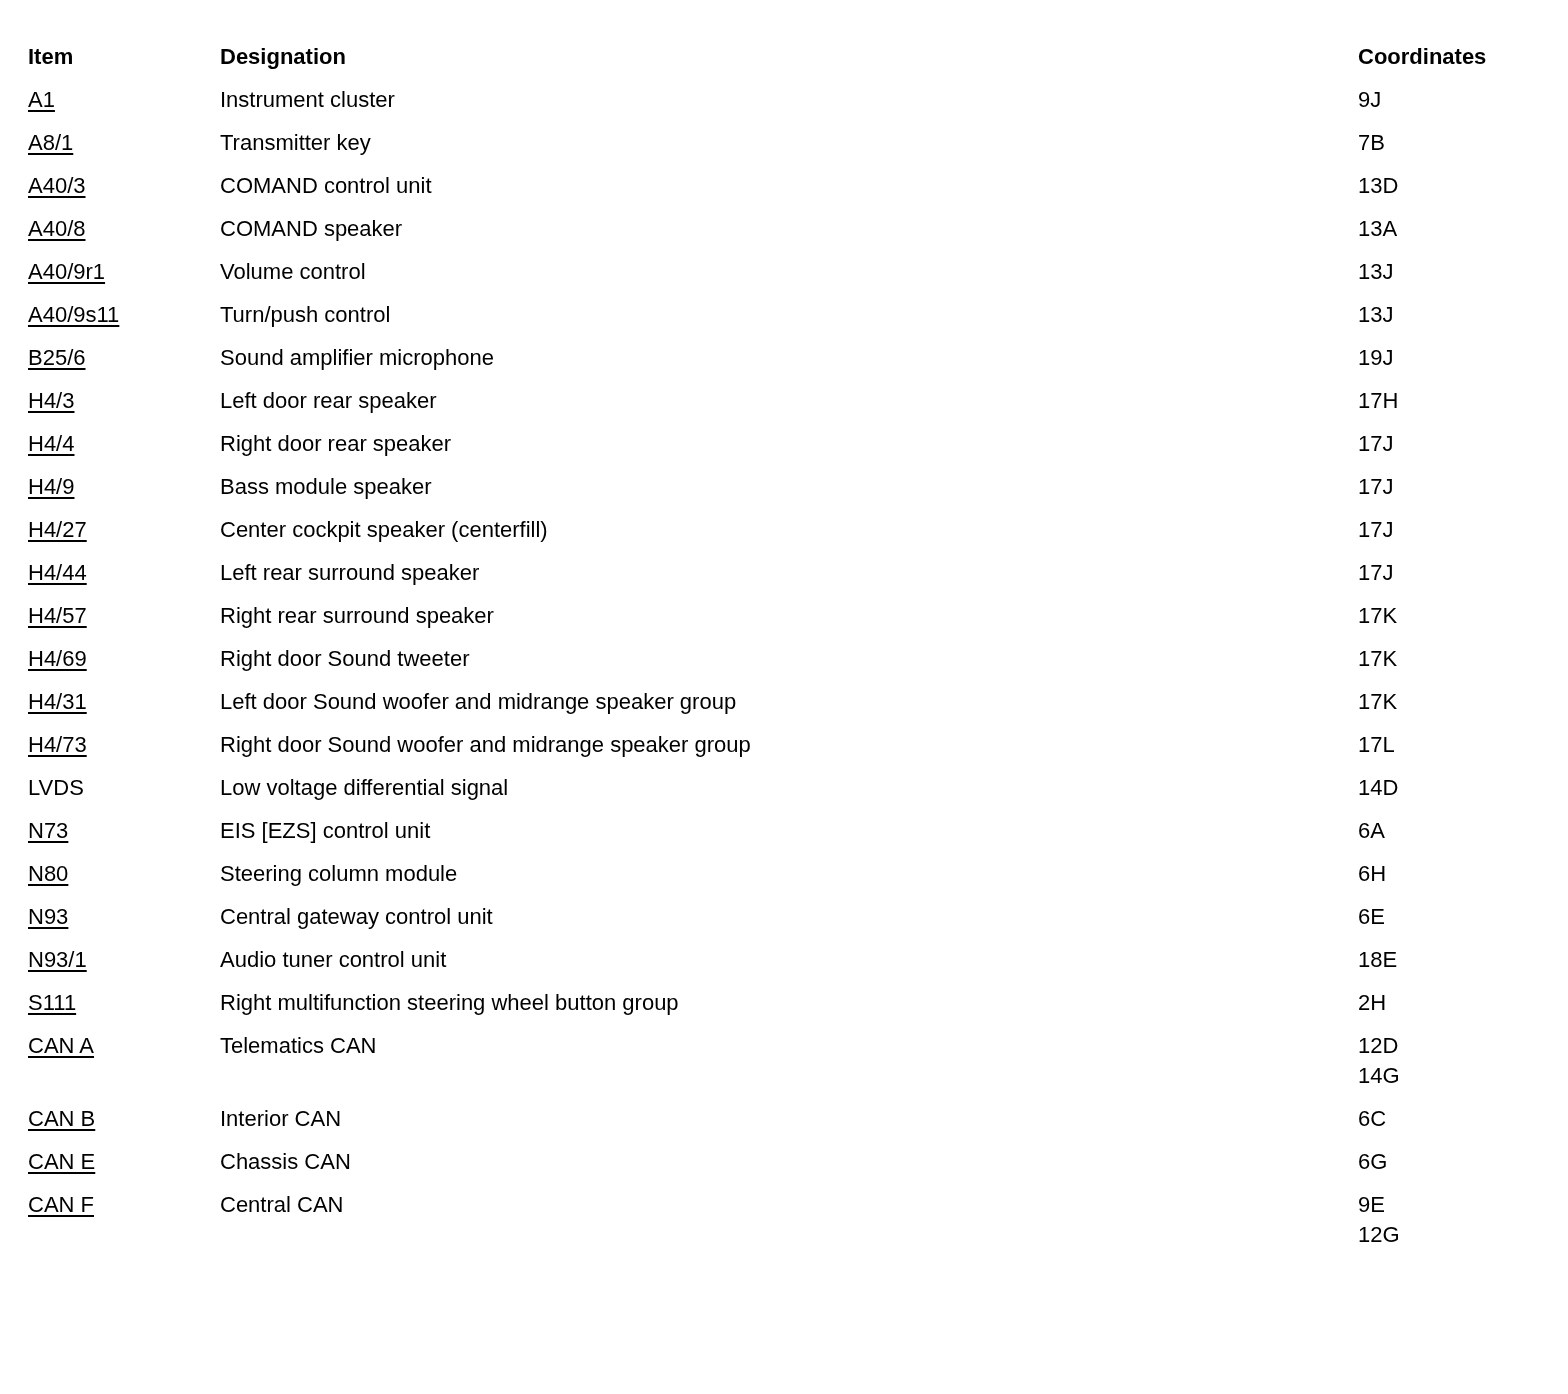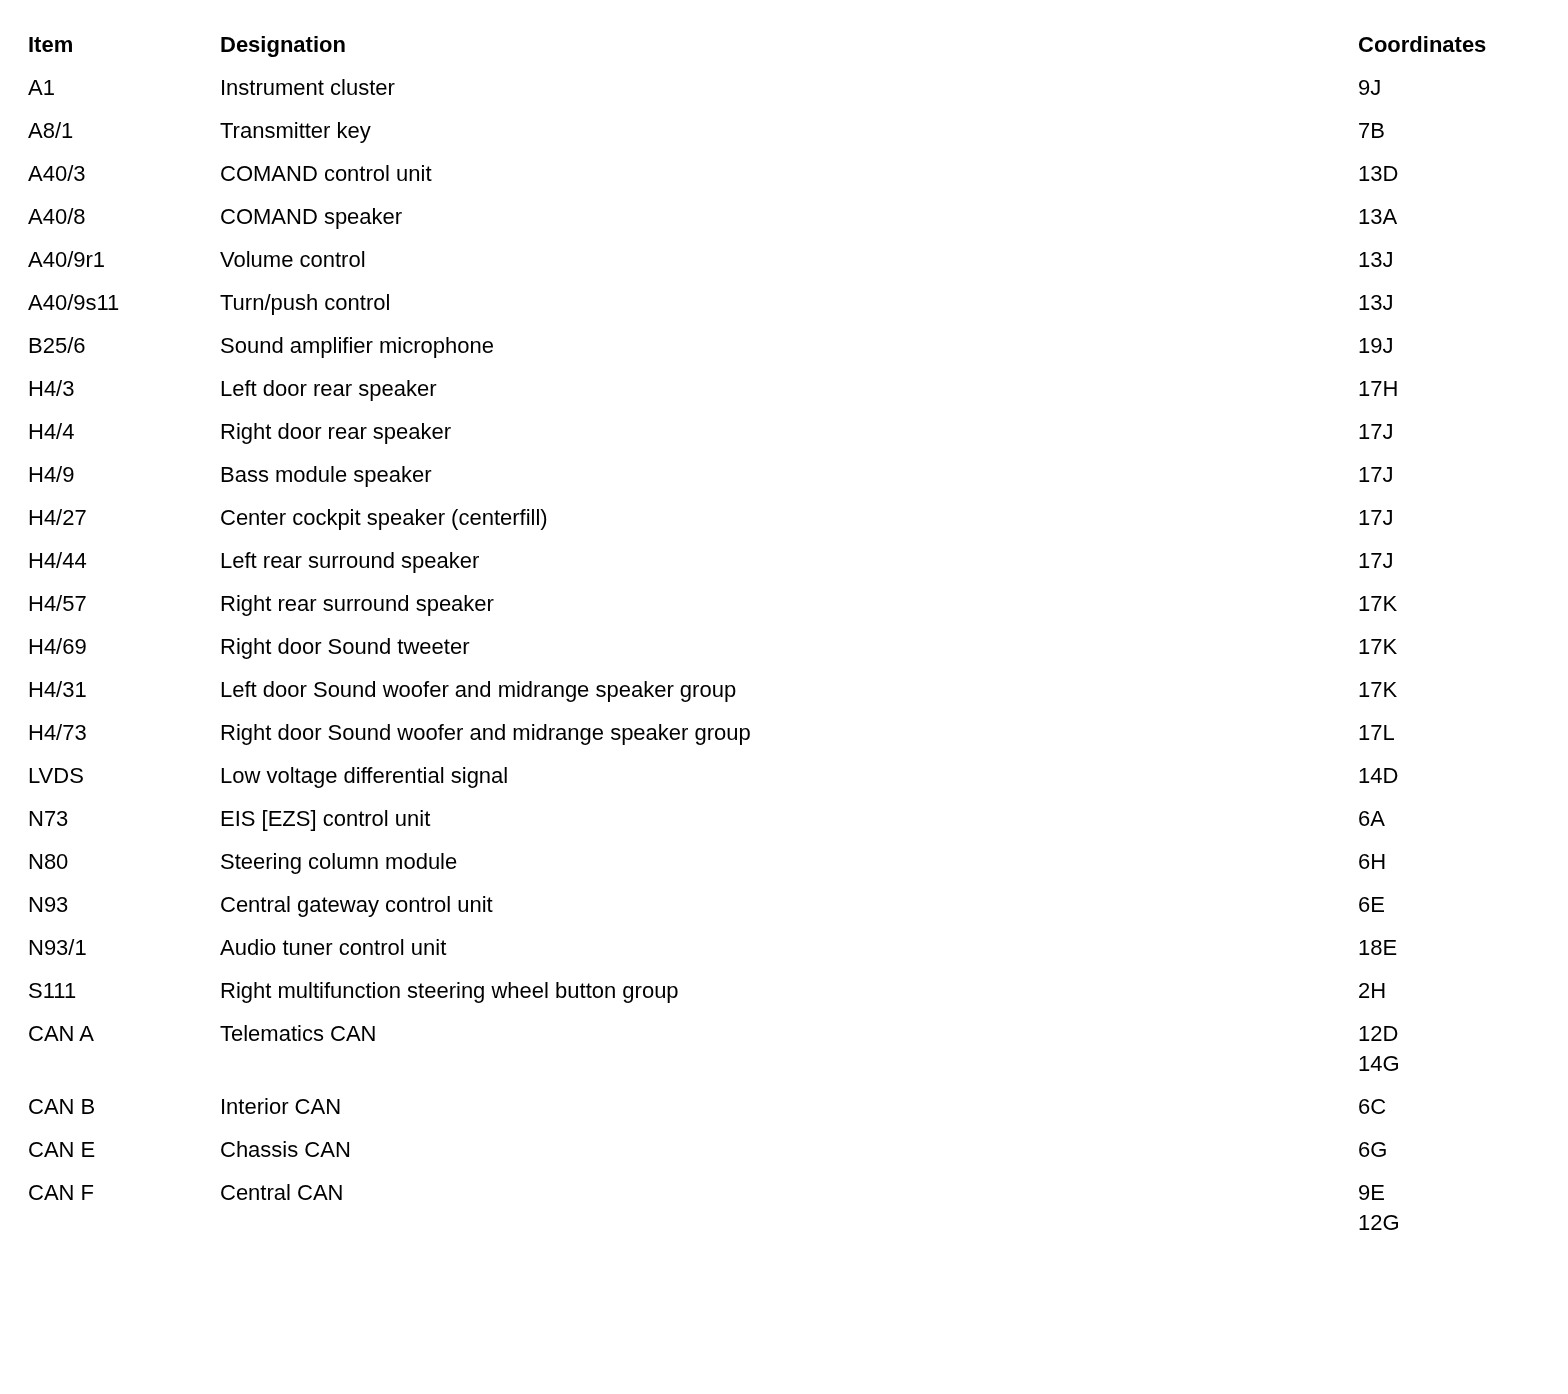--- a/index.html
+++ b/index.html
@@ -9,20 +9,21 @@
   }
   body {
     width: 1568px;
     height: 1394px;
     font-family: "Liberation Sans", "DejaVu Sans", sans-serif;
     color: #000000;
     overflow: hidden;
   }
   .doc {
     padding: 30px 0 0 28px;
+    margin-top: 12px;
   }
   table.legend {
     border-collapse: collapse;
     table-layout: fixed;
     width: 1530px;
   }
   col.c-item { width: 192px; }
   col.c-designation { width: 1138px; }
   col.c-coordinates { width: 200px; }
   th, td {
@@ -31,20 +32,21 @@
     font-size: 22px;
     line-height: 30px;
     padding: 0 0 13px 0;
     font-weight: 400;
     white-space: nowrap;
   }
   th {
     font-weight: 700;
   }
   .item-link {
+    text-decoration: underline;
     text-underline-offset: 3px;
     cursor: pointer;
   }
   .coord-line {
     line-height: 30px;
   }
 </style>
 </head>
 <body>
 

